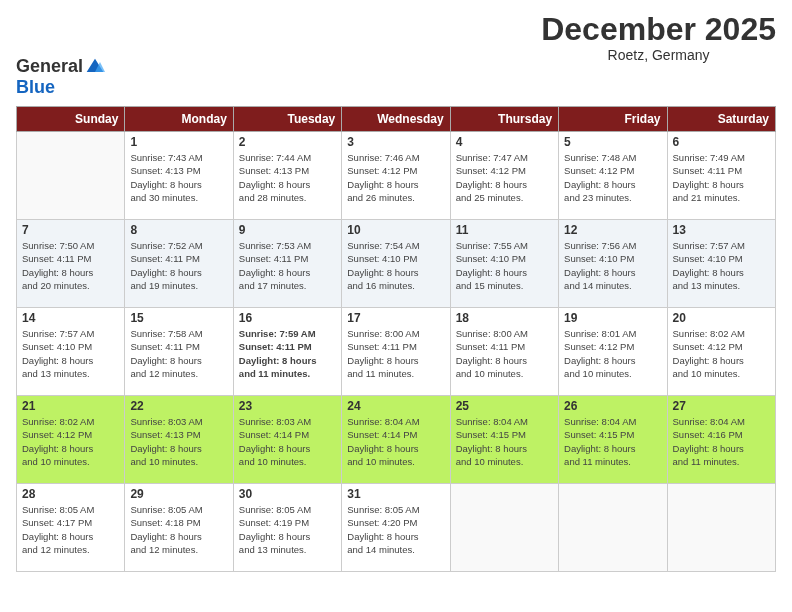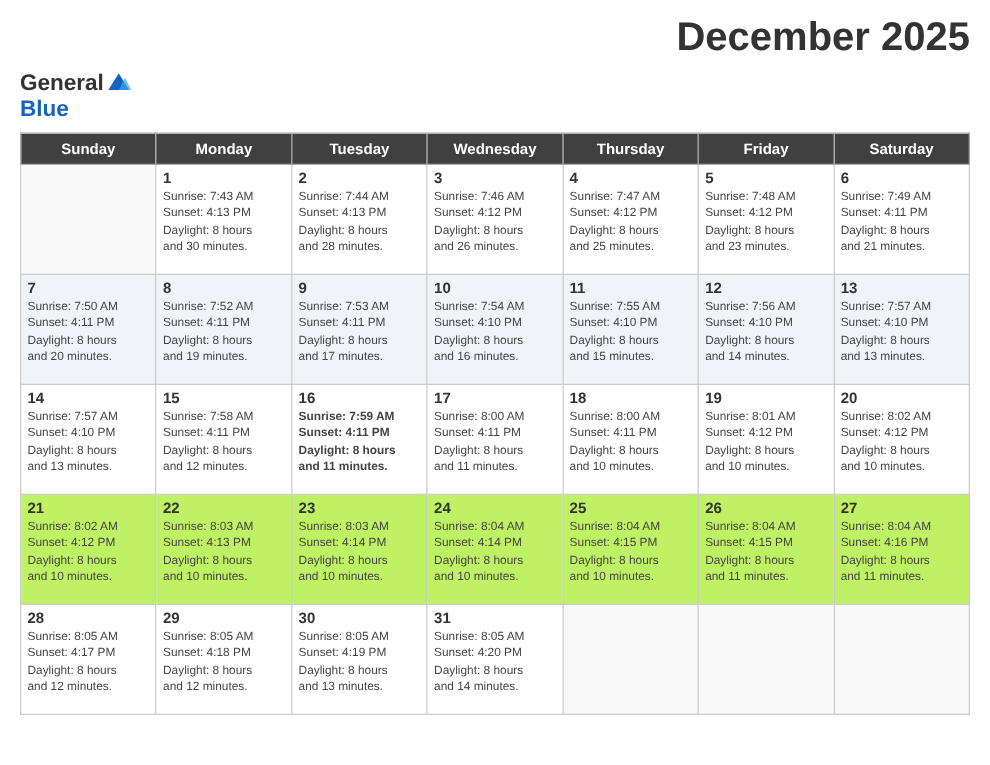--- a/index.html
+++ b/index.html
@@ -59,23 +59,23 @@
     .location {
       font-size: 14px;
       color: #333;
     }
     .calendar {
       width: 100%;
       border-collapse: collapse;
       table-layout: fixed;
     }
     .calendar th {
-      background-color: #404040;
+      background-color: #7f1d1d;
       color: #fff;
-      text-align: center;
+      text-align: right;
       padding: 5px 6px;
       font-size: 12px;
       font-weight: bold;
       border: 1px solid #aaa;
     }
     .calendar td {
       vertical-align: top;
       border: 1px solid #ccc;
       padding: 3px 5px;
       height: 88px;
@@ -122,20 +122,21 @@
         <span class="logo-general">General</span>
         <svg class="logo-icon" viewBox="0 0 24 24">
           <polygon points="12,2 22,18 2,18" fill="#1565c0"></polygon>
           <polygon points="18,6 24,18 12,18" fill="#42a5f5" opacity="0.7"></polygon>
         </svg>
       </div>
       <span class="logo-blue">Blue</span>
     </div>
     <div class="title-section">
       <div class="month-title">December 2025</div>
+      <div class="location">Roetz, Germany</div>
     </div>
   </div>
 
   <table class="calendar">
     <thead>
       <tr>
       <th>Sunday</th>
           <th>Monday</th>
           <th>Tuesday</th>
           <th>Wednesday</th>

